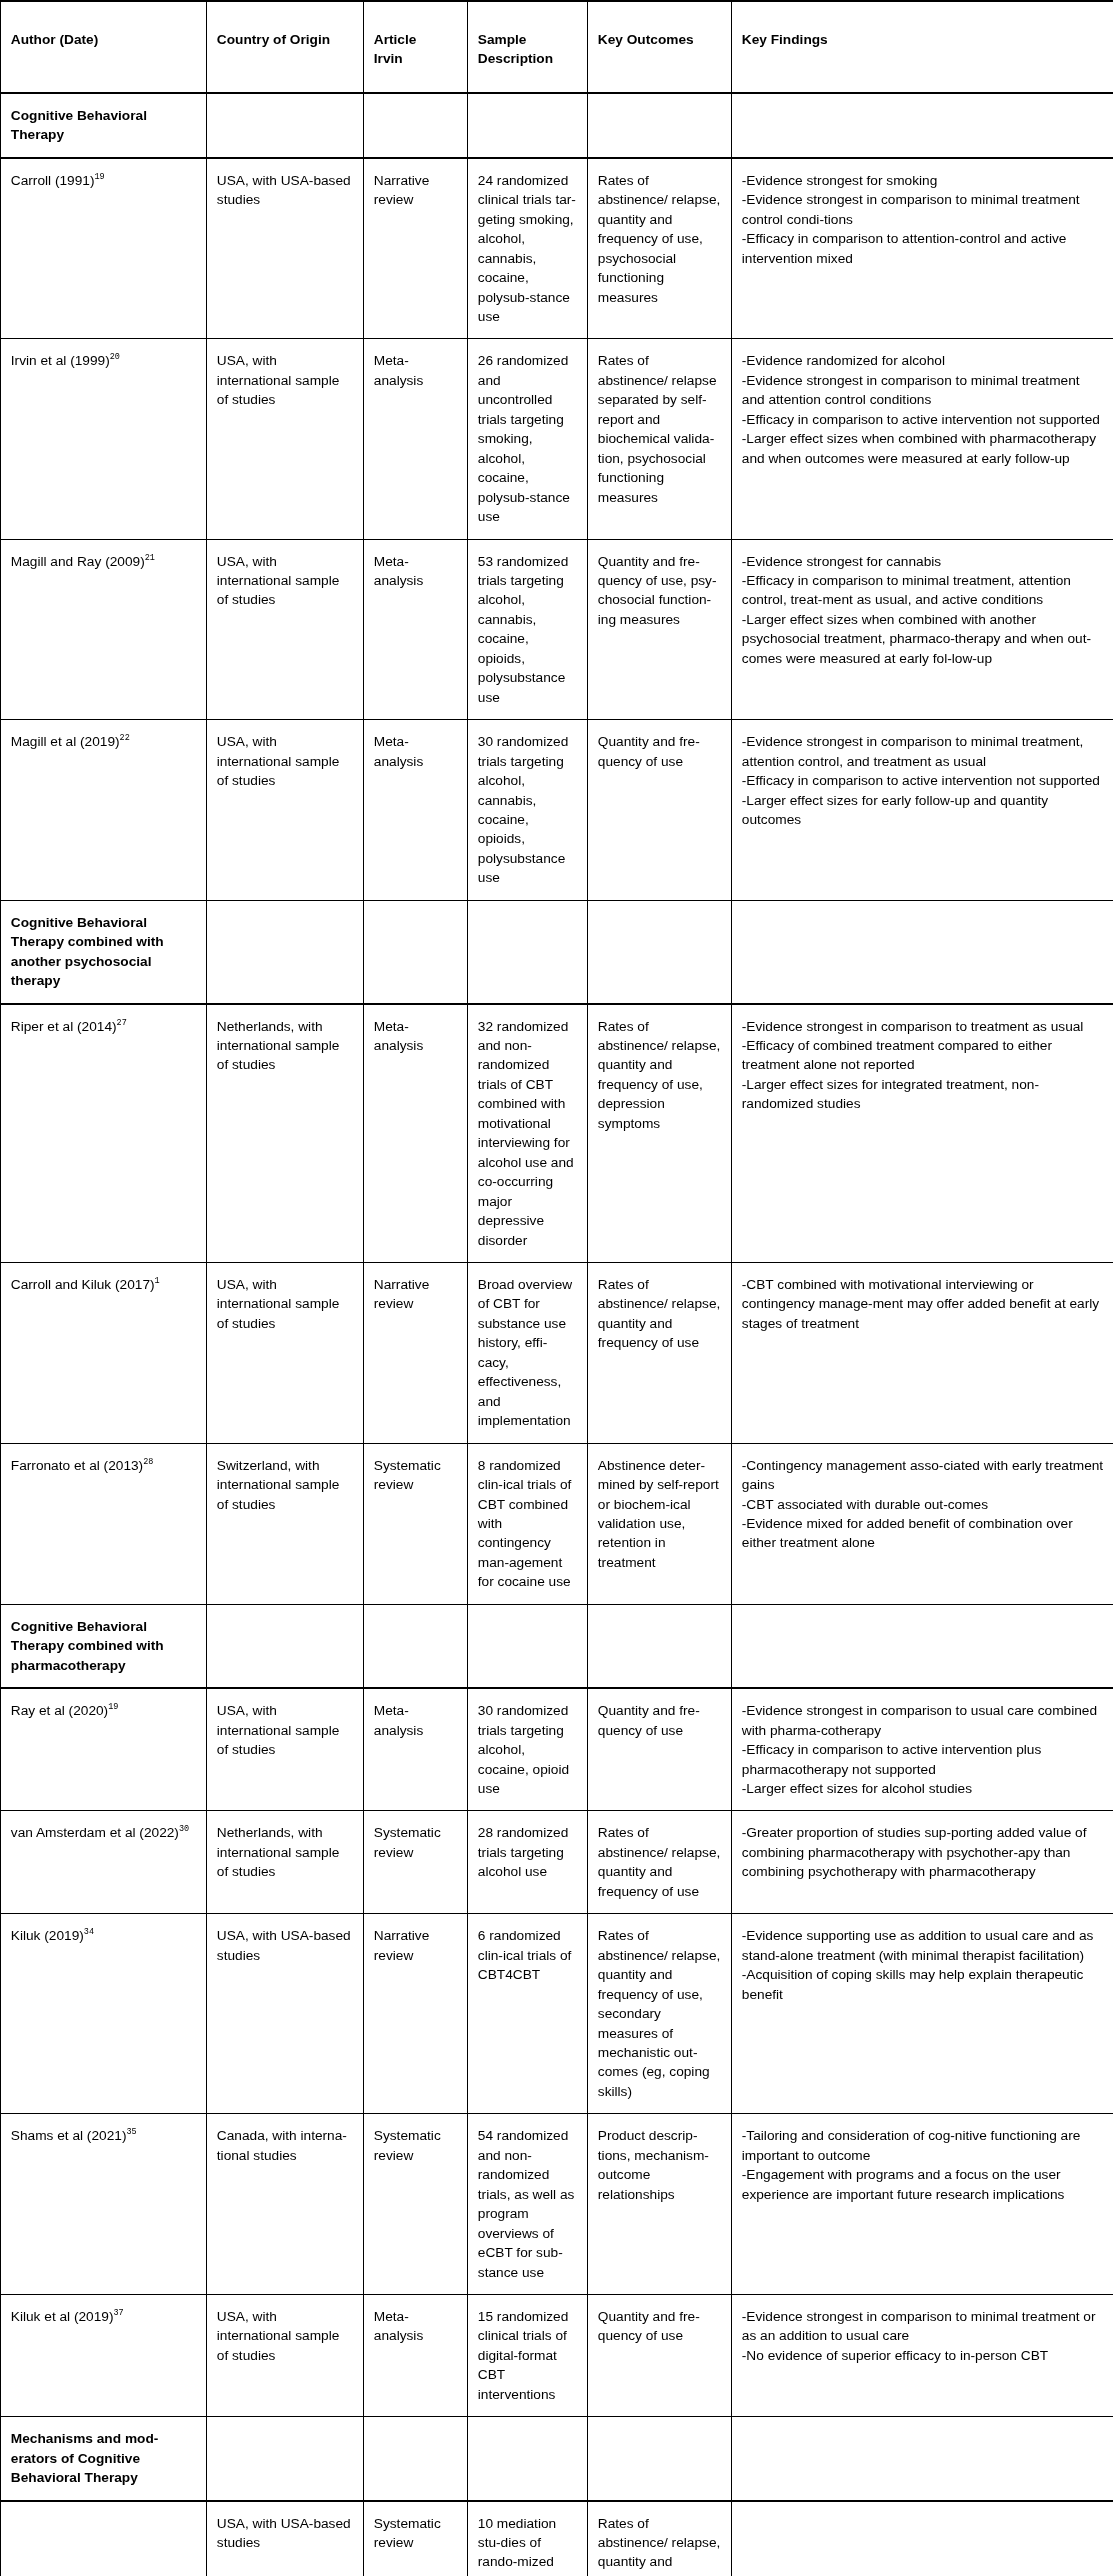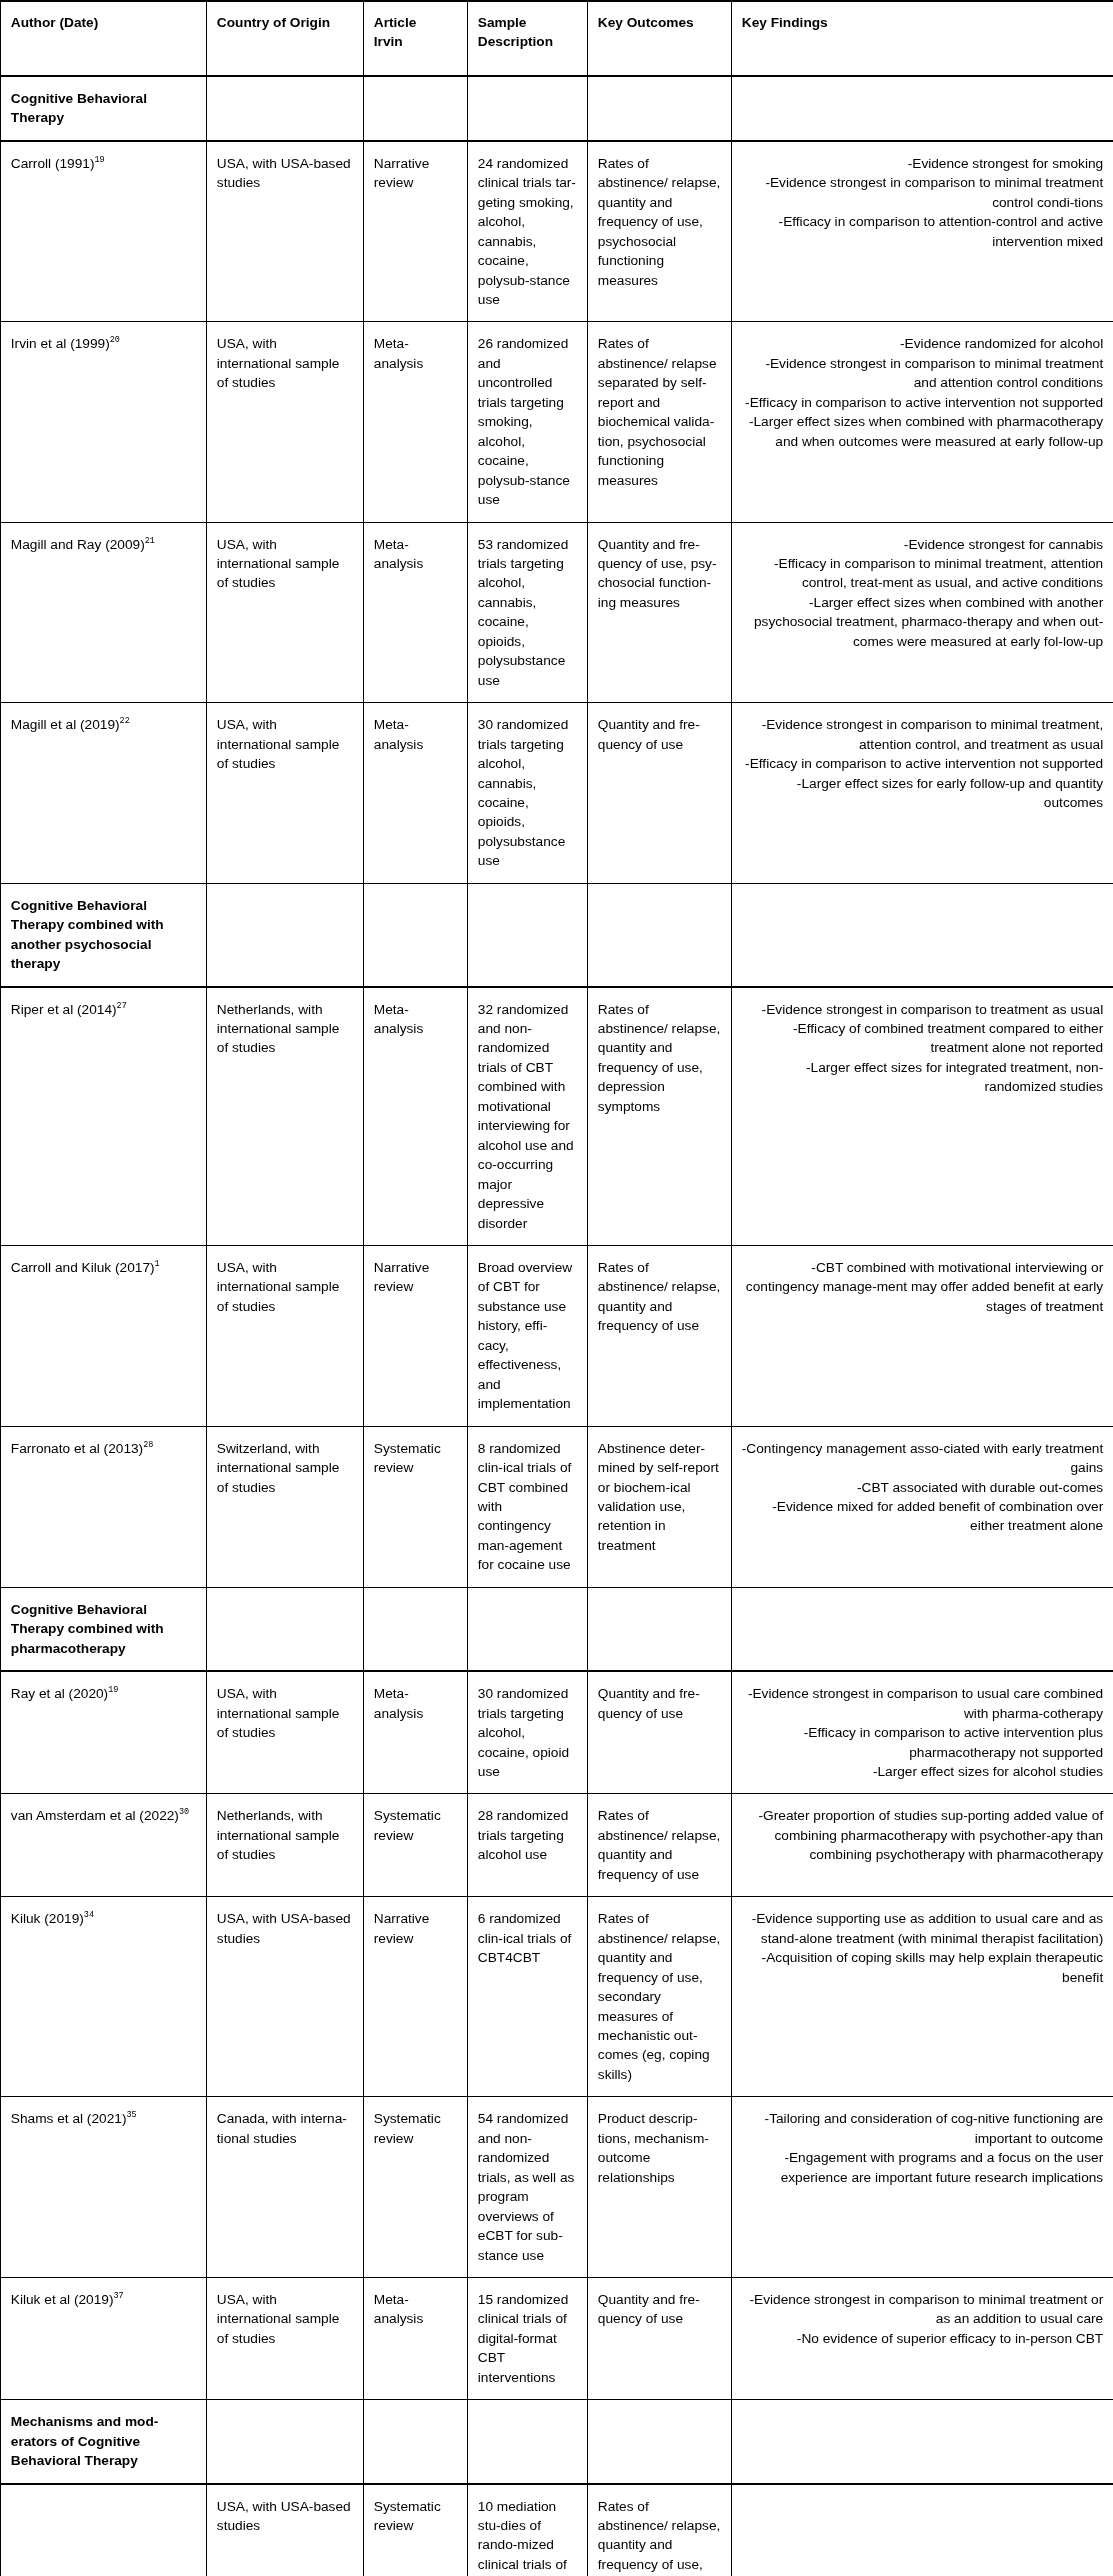--- a/index.html
+++ b/index.html
@@ -45,21 +45,21 @@
     padding: 12px 9.8px 12px 9.8px;
     font-size: 13.7px;
     line-height: 1.42;
     word-wrap: break-word;
     overflow-wrap: break-word;
     hyphens: none;
   }
   table.review-table tr.hdr th {
     font-weight: bold;
     font-size: 13.7px;
-    padding-top: 11px;
+    padding-top: 28px;
     padding-bottom: 23px;
     text-align: left;
   }
   table.review-table tr.hdr {
     border-bottom: 2.7px solid #000;
   }
   table.review-table tr.hdr th { border-bottom: 2.7px solid #000; }
 
   table.review-table tr.data-row td {
     border-bottom: 1.6px solid #000;
@@ -80,21 +80,20 @@
   .cellline { display: block; }
   sup {
     font-size: 0.62em;
     vertical-align: super;
     line-height: 0;
     font-family: Liberation Mono, monospace;
   }
   .findings .bullet {
     display: block;
     text-indent: 0;
-    text-align: right;
   }
 </style>
 </head>
 <body>
 
 <div class="page">
 
   <table class="review-table">
     <colgroup>
       <col class="c0">

